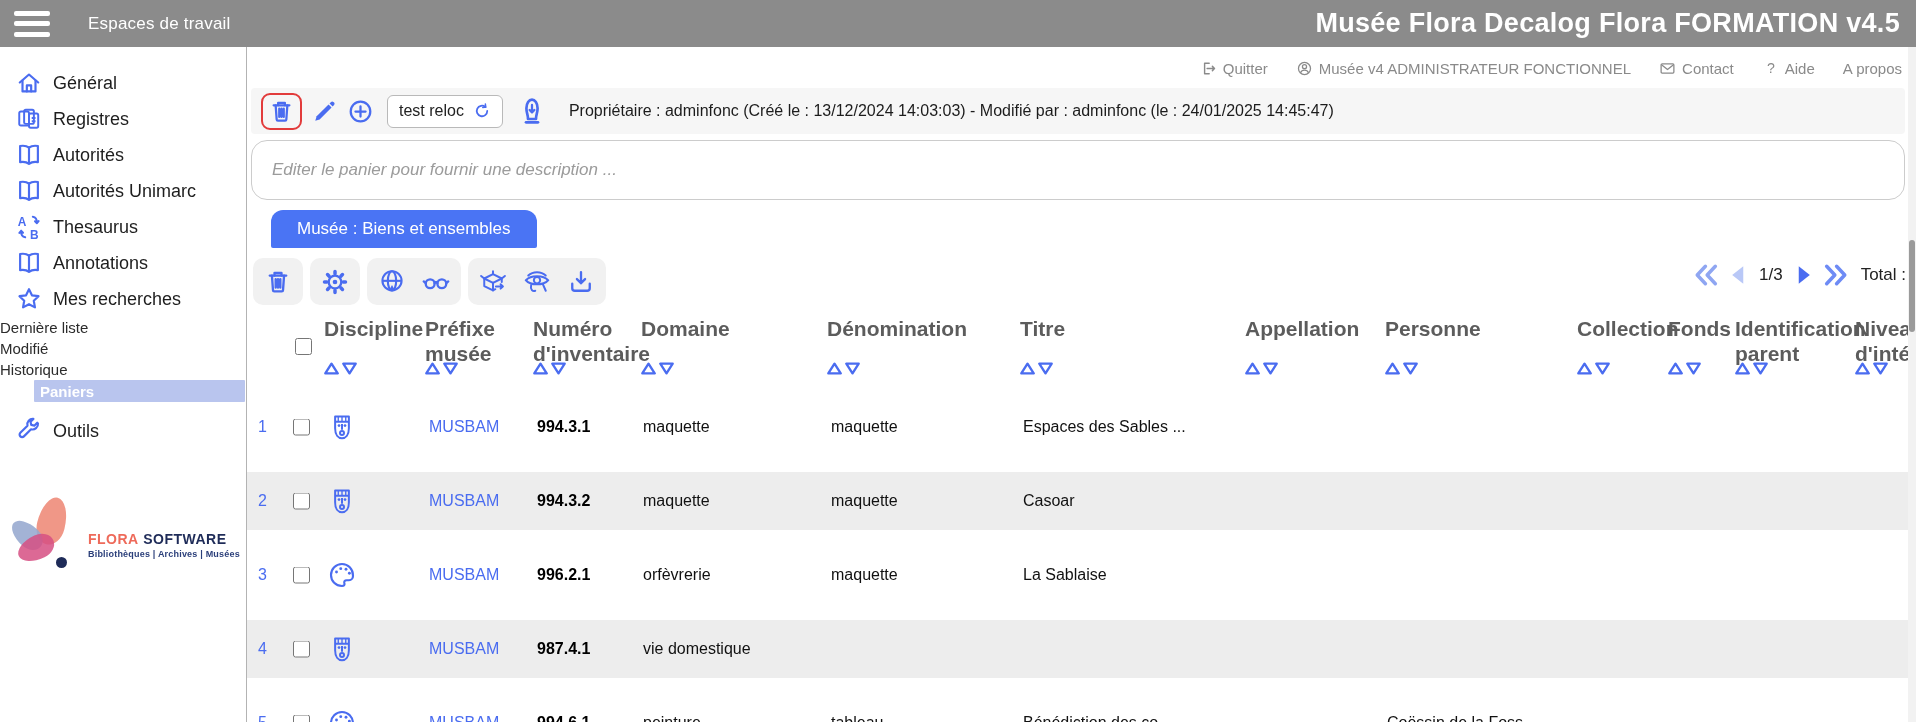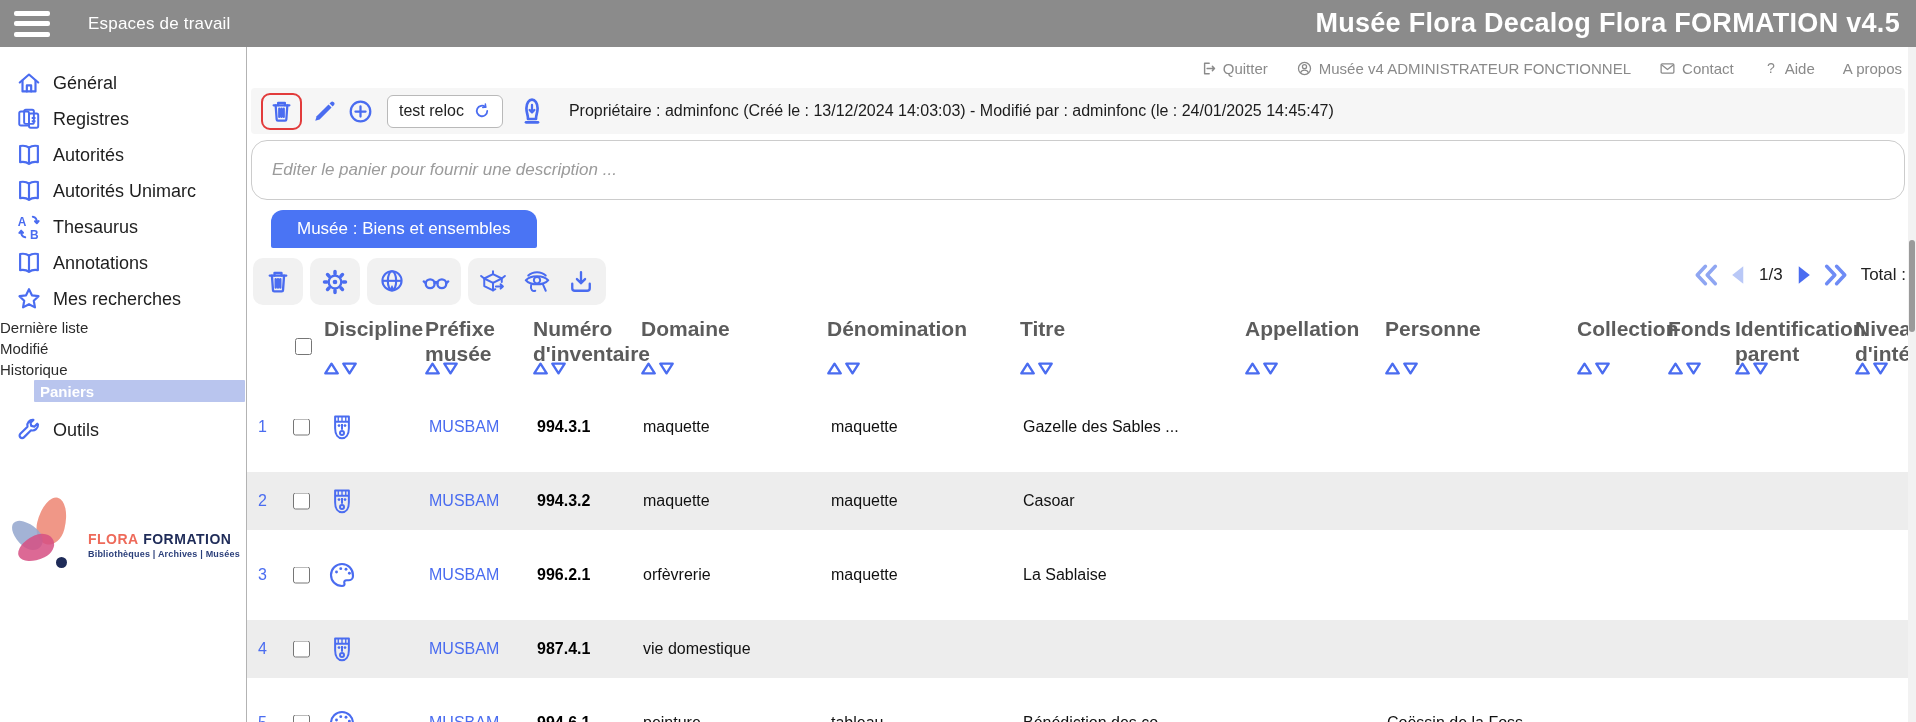--- a/index.html
+++ b/index.html
@@ -21,21 +21,21 @@
   .app-title{margin-left:auto;margin-right:16px;font-size:27px;font-weight:bold;letter-spacing:.3px;}
 
   
   .sidebar{position:absolute;left:0;top:47px;width:247px;height:675px;background:#fff;border-right:1px solid #b3b3b3;padding-top:18px;}
   .nav-item{height:36px;display:flex;align-items:center;padding-left:16px;gap:11px;cursor:pointer;}
   .nav-item svg{width:26px;height:26px;color:var(--accent);flex:0 0 26px;}
   .nav-item .lbl{font-size:18px;color:#1e1e1e;white-space:nowrap;}
   .sub-item{height:21px;display:flex;align-items:center;font-size:15px;color:#2b2b2b;cursor:pointer;white-space:nowrap;}
   .sub-item.selected{background:var(--selected_item_bg);color:#fff;font-weight:bold;
     margin-left:34px;padding-left:6px;width:211px;height:22px;border-radius:1px;}
-  .tools{margin-top:10px;}
+  .tools{margin-top:4px;align-items:flex-end;}
   .logo{position:absolute;left:8px;top:448px;width:230px;height:90px;}
   .petal{position:absolute;border-radius:50% 50% 50% 50%/60% 60% 40% 40%;}
   .petal.p1{left:30px;top:2px;width:28px;height:48px;background:#ef8e7d;transform:rotate(14deg);opacity:.92;}
   .petal.p2{left:8px;top:22px;width:22px;height:36px;background:#96a9cf;transform:rotate(-48deg);opacity:.88;}
   .petal.p3{left:16px;top:34px;width:24px;height:38px;background:#d64f82;transform:rotate(-115deg);opacity:.85;}
   .logo-dot{position:absolute;left:48px;top:62px;width:11px;height:11px;border-radius:50%;background:var(--logo_navy);}
   .logo-text{position:absolute;left:80px;top:35px;white-space:nowrap;}
   .logo-text .b1{color:var(--logo_coral);font-weight:bold;font-size:14px;letter-spacing:.5px;}
   .logo-text .b2{color:var(--logo_navy);font-weight:bold;font-size:14px;letter-spacing:.5px;}
   .logo-tagline{position:absolute;left:80px;top:54px;font-size:9px;font-weight:bold;color:#2b3f7a;letter-spacing:.2px;white-space:nowrap;}
@@ -373,21 +373,21 @@
       <svg>
           <use href="#wrench-icon"></use>
         </svg>
       <span class="lbl">Outils</span>
     </div>
     <div class="logo">
       <div class="petal p1"></div>
       <div class="petal p2"></div>
       <div class="petal p3"></div>
       <div class="logo-dot"></div>
-      <div class="logo-text"><span class="b1">FLORA</span> <span class="b2">FORMATION</span></div>
+      <div class="logo-text"><span class="b1">FLORA</span> <span class="b2">SOFTWARE</span></div>
       <div class="logo-tagline">Bibliothèques | Archives | Musées</div>
     </div>
   </div>
 
   <div class="hdr-links">
     <div class="hdr-link">
       <svg>
           <use href="#quit-icon"></use>
         </svg>
       <span>Quitter</span>
@@ -609,21 +609,21 @@
     <div class="row">
       <span class="cell r-num">1</span>
       <input class="cell r-chk" type="checkbox" style="">
       <svg class="cell r-ico">
           <use href="#mask-icon"></use>
         </svg>
       <span class="cell r-pre">MUSBAM</span>
       <span class="cell r-inv">994.3.1</span>
       <span class="cell r-dom">maquette</span>
       <span class="cell r-den">maquette</span>
-      <span class="cell r-tit">Gazelle des Sables ...</span>
+      <span class="cell r-tit">Espaces des Sables ...</span>
       <span class="cell r-per"></span>
     </div>
 
     <div class="row alt">
       <span class="cell r-num">2</span>
       <input class="cell r-chk" type="checkbox" style="">
       <svg class="cell r-ico">
           <use href="#mask-icon"></use>
         </svg>
       <span class="cell r-pre">MUSBAM</span>

